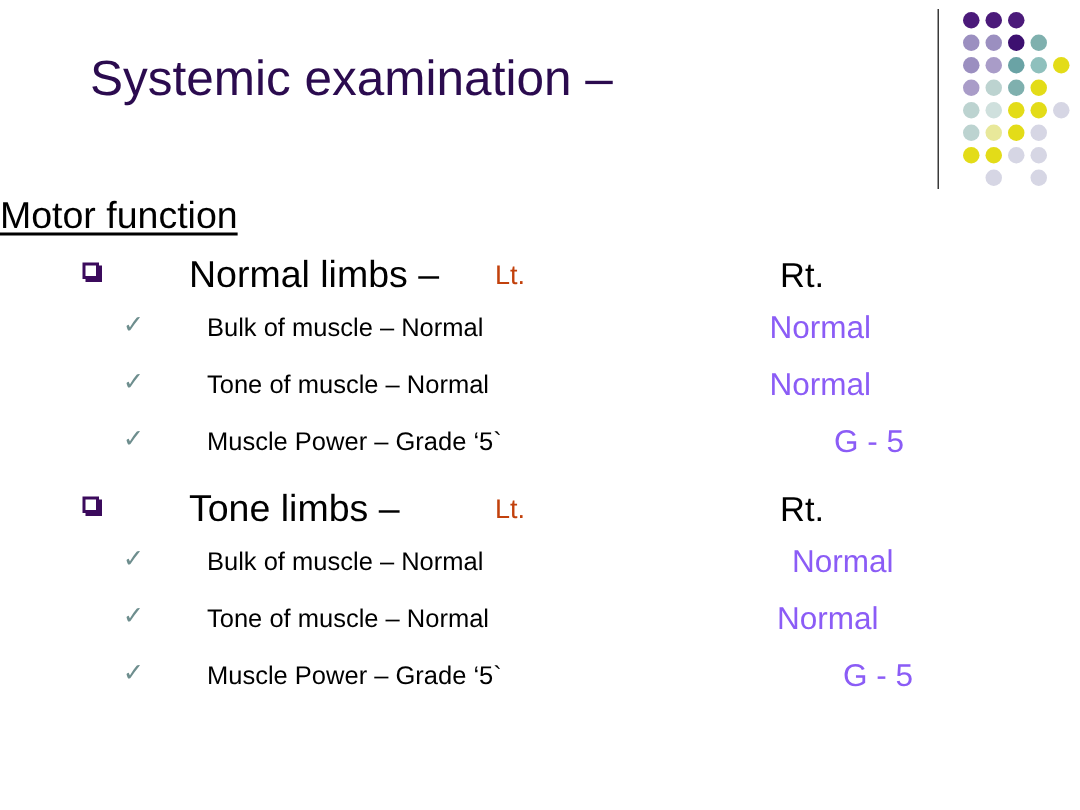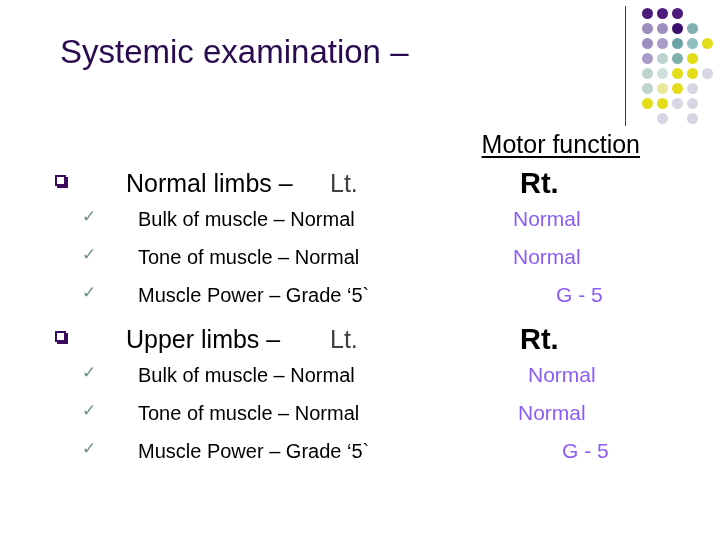--- a/index.html
+++ b/index.html
@@ -65,21 +65,21 @@
     font-weight: normal;
     white-space: nowrap;
   }
 
   
   #motor-heading {
     position: absolute;
     left: 0px;
     top: 128px;
     width: 640px;
-    text-align: right;
+    text-align: left;
     font-size: 25px;
     line-height: 32px;
     color: #000000;
   }
   #motor-heading .u {
     text-decoration: underline;
     text-underline-offset: 3px;
   }
 
   
@@ -113,32 +113,31 @@
     top: 0px;
     font-size: 25px;
     line-height: 34px;
     color: #000000;
     white-space: nowrap;
   }
   .hdr-lt {
     position: absolute;
     left: 330px;
     top: 0px;
-    font-size: 25px;
+    font-size: 18px;
     line-height: 34px;
-    color: #404040;
+    color: #c2410c;
   }
   .hdr-rt {
     position: absolute;
     left: 520px;
     top: 0px;
-    font-size: 29px;
+    font-size: 23px;
     line-height: 34px;
     color: #000000;
-    font-weight: bold;
   }
 
   
   .limb-row {
     position: relative;
     height: 38px;
   }
   .check-bullet {
     position: absolute;
     left: 80px;
@@ -147,21 +146,21 @@
     height: 18px;
     color: #6e8e8e;
     font-size: 17px;
     line-height: 18px;
     text-align: center;
   }
   .row-label {
     position: absolute;
     left: 138px;
     top: 0px;
-    font-size: 20px;
+    font-size: 17px;
     line-height: 38px;
     color: #000000;
     white-space: nowrap;
   }
   .row-right {
     position: absolute;
     top: 0px;
     font-size: 21px;
     line-height: 38px;
     color: #8b5cf6;
@@ -246,21 +245,21 @@
     <div class="limb-row">
       <span class="check-bullet">✓</span>
       <span class="row-label">Muscle Power – Grade ‘5`</span>
       <span class="row-right r2">G - 5</span>
     </div>
   </div>
 
   <div class="limb-block" id="lower-block">
     <div class="limb-header">
       <span class="sq-bullet"></span>
-      <span class="limb-name">Upper limbs –</span>
+      <span class="limb-name">Tone limbs –</span>
       <span class="hdr-lt">Lt.</span>
       <span class="hdr-rt">Rt.</span>
     </div>
 
     <div class="limb-row">
       <span class="check-bullet">✓</span>
       <span class="row-label">Bulk of muscle – Normal</span>
       <span class="row-right r0">Normal</span>
     </div>
 

